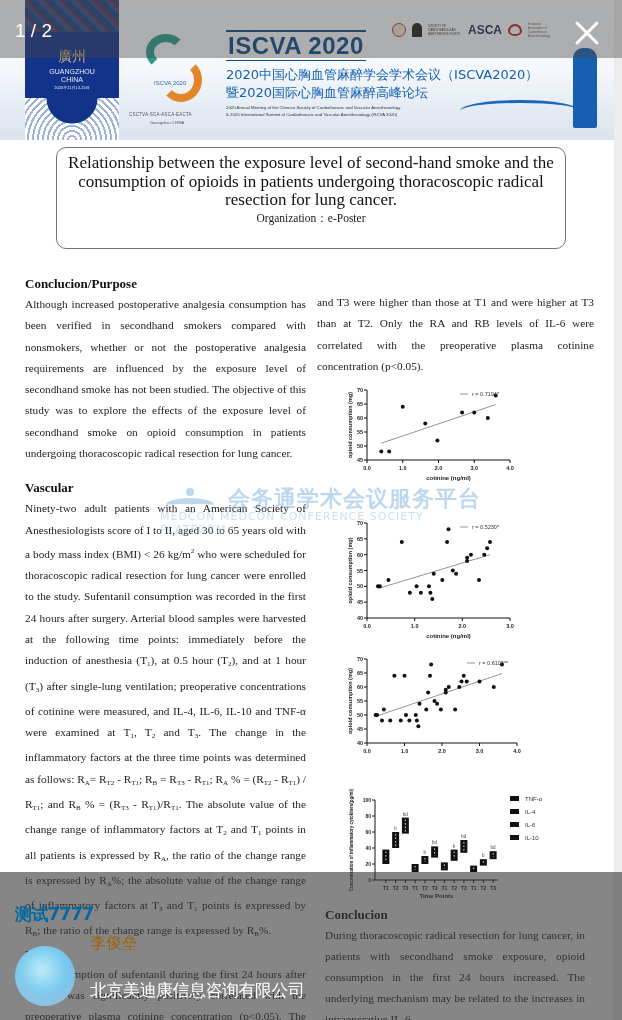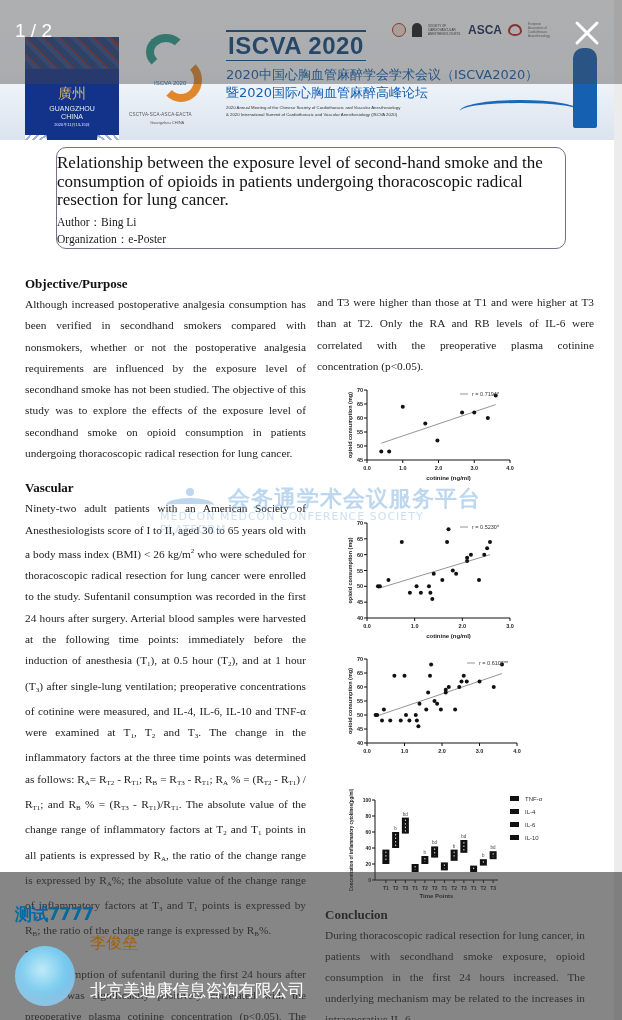--- a/index.html
+++ b/index.html
@@ -6,21 +6,21 @@
   html, body { width: 622px; height: 1020px; overflow: hidden; background: #f2f2f2; }
   body { position: relative; font-family: "Liberation Serif", serif; color: #1a1a1a; }
 
   .page { position: absolute; left: 0; top: 0; width: 614px; height: 1020px; background: #fff; overflow: hidden; }
   .right-strip { position: absolute; left: 614px; top: 0; width: 8px; height: 1020px; background: #ececec; }
 
   
   .banner { position: absolute; left: 0; top: 0; width: 614px; height: 140px; background: linear-gradient(180deg, #fbfcfe 0%, #eef3f9 100%); overflow: hidden; }
   .banner .mountains { position: absolute; left: 0; right: 0; bottom: 0; height: 70px;
     background: linear-gradient(180deg, rgba(200,212,228,0) 0%, rgba(200,212,228,0.5) 100%); }
-  .gz-card { position: absolute; left: 25px; top: 0; width: 94px; height: 140px; background: #13328a; overflow: hidden; margin-top: 37px; }
+  .gz-card { position: absolute; left: 25px; top: 0; width: 94px; height: 140px; background: #13328a; overflow: hidden; }
   .gz-card .top-orn { position: absolute; left: 0; top: 0; width: 94px; height: 32px;
     background: repeating-linear-gradient(45deg, #1f3f7a 0 6px, #2c4f8f 6px 10px, #8b2a2a 10px 12px); }
   .gz-card .gz-cn { position: absolute; left: 0; right: 0; top: 48px; text-align: center; color: #d9b66b; font-size: 14px; font-family: "DejaVu Serif", serif; }
   .gz-card .gz-en { position: absolute; left: 0; right: 0; top: 68px; text-align: center; color: #e8ecf4; font-size: 7px; font-family: "Liberation Sans", sans-serif; line-height: 8px; }
   .gz-card .gz-date { position: absolute; left: 0; right: 0; top: 85px; text-align: center; color: #e8ecf4; font-size: 4px; font-family: "Liberation Sans", sans-serif; }
   .gz-card .bottom-orn { position: absolute; left: 0; bottom: 0; width: 94px; height: 42px;
     background: radial-gradient(circle at 50% 0%, #13328a 0 40%, transparent 41%), repeating-radial-gradient(circle at 50% 100%, #ffffff 0 3px, #9fb3d9 3px 5px); }
 
   .logo-s { position: absolute; left: 140px; top: 28px; width: 66px; height: 80px; }
   .logo-s .arc1 { position: absolute; left: 6px; top: 6px; width: 40px; height: 36px; border: 8px solid #2a9a8a; border-right-color: transparent; border-bottom-color: transparent; border-radius: 50%; }
@@ -39,21 +39,21 @@
   .sponsors .s2 { width: 10px; height: 14px; background: #222; border-radius: 5px 5px 0 0; }
   .sponsors .s2t { font-size: 3px; color: #333; width: 34px; line-height: 4px; }
   .sponsors .s3 { font-size: 12px; font-weight: bold; color: #1a2a5a; }
   .sponsors .s4 { width: 14px; height: 12px; border: 2px solid #b22; border-radius: 50% 50% 50% 50% / 60% 60% 40% 40%; }
   .sponsors .s4t { font-size: 3px; color: #666; width: 28px; line-height: 4px; }
   .tower { position: absolute; left: 555px; top: 48px; width: 50px; height: 82px; }
   .tower .statue { position: absolute; right: 8px; top: 0; width: 24px; height: 80px; background: #1560b0; border-radius: 10px 10px 2px 2px; }
   .tower .bridge { position: absolute; left: -95px; bottom: 8px; width: 120px; height: 22px; border-top: 3px solid #1a68b8; border-radius: 50% 50% 0 0; }
 
   
-  .title-box { position: absolute; left: 56px; top: 147px; width: 510px; height: 102px; border: 1.5px solid #7c6b8f; border-radius: 10px; padding-top: 6px; }
+  .title-box { position: absolute; left: 56px; top: 147px; width: 510px; height: 102px; border: 1.5px solid #7c6b8f; border-radius: 10px; text-align: center; padding-top: 6px; }
   .title-box .t { font-size: 17px; line-height: 18.5px; color: #111; }
   .title-box .author, .title-box .org { font-size: 11.5px; line-height: 17px; }
   .title-box .author { margin-top: 4px; }
 
   
   .col-left { position: absolute; left: 25px; top: 274px; width: 281px; }
   .col-right { position: absolute; left: 317px; top: 292px; width: 277px; }
   h2 { font-size: 13px; font-weight: bold; color: #111; line-height: 20px; }
   .para { font-size: 11.3px; line-height: 21.3px; text-align: justify; color: #222; }
   .methods-h { margin-top: 14px; }
@@ -67,21 +67,21 @@
 
   
   .watermark { position: absolute; left: 160px; top: 484px; width: 330px; height: 50px; pointer-events: none; opacity: 0.45; }
   .watermark .wm-cn { position: absolute; left: 68px; top: 0; font-family: "DejaVu Sans", sans-serif; font-size: 22px; color: #6ea8dc; font-weight: bold; letter-spacing: 1px; }
   .watermark .wm-en { position: absolute; left: 0; top: 26px; font-family: "DejaVu Sans", sans-serif; font-size: 11px; color: #8fb9e0; letter-spacing: 1px; }
   .watermark .wm-logo { position: absolute; left: 0; top: 4px; width: 60px; height: 24px; }
   .watermark .wm-logo .dot { position: absolute; left: 26px; top: 0; width: 8px; height: 8px; border-radius: 50%; background: #6ea8dc; }
   .watermark .wm-logo .m { position: absolute; left: 6px; top: 10px; width: 48px; height: 14px; border-top: 6px solid #6ea8dc; border-radius: 50% 50% 0 0; }
 
   
-  .top-overlay { position: absolute; left: 0; top: 0; width: 622px; height: 84px; background: rgba(70,70,70,0.42); }
+  .top-overlay { position: absolute; left: 0; top: 0; width: 622px; height: 58px; background: rgba(70,70,70,0.42); }
   .counter { position: absolute; left: 15px; top: 20px; font-family: "Liberation Sans", sans-serif; font-size: 19px; color: #fff; letter-spacing: 0; }
   .close-btn { position: absolute; left: 570px; top: 16px; width: 34px; height: 34px; cursor: pointer; }
   .close-btn svg { display: block; }
   .bottom-overlay { position: absolute; left: 0; top: 872px; width: 622px; height: 148px; background: rgba(60,60,60,0.62); }
   .bo-title { position: absolute; left: 15px; top: 31px; font-family: "DejaVu Sans", sans-serif; font-weight: bold; font-size: 17px; color: #0369a1; letter-spacing: -0.5px; }
   .avatar { position: absolute; left: 15px; top: 74px; width: 60px; height: 60px; border-radius: 50%;
     background: radial-gradient(circle at 45% 40%, #bfeaf7 0%, #7ccdf0 45%, #4aa9e6 100%); box-shadow: inset 0 -8px 12px rgba(180,200,220,0.6); }
   .user-name { position: absolute; left: 90px; top: 61px; font-family: "DejaVu Sans", sans-serif; font-size: 16px; color: #a16207; }
   .company { position: absolute; left: 90px; top: 107px; font-family: "DejaVu Sans", sans-serif; font-size: 17px; color: #fff; white-space: nowrap; letter-spacing: -0.5px; }
 </style>
@@ -127,26 +127,25 @@
     </div>
 
     <div class="tower">
       <div class="bridge"></div>
       <div class="statue"></div>
     </div>
   </div>
 
   <div class="title-box">
     <div class="t">Relationship between the exposure level of second-hand smoke and the consumption of opioids in patients undergoing thoracoscopic radical resection for lung cancer.</div>
-    <div class="author">Author：Bing Li</div>
     <div class="org">Organization：e-Poster</div>
   </div>
 
   <div class="col-left">
-    <h2>Objective/Purpose</h2>
+    <h2>Conclucion/Purpose</h2>
     <p class="para">Although increased postoperative analgesia consumption has been verified in secondhand smokers compared with nonsmokers, whether or not the postoperative analgesia requirements are influenced by the exposure level of secondhand smoke has not been studied. The objective of this study was to explore the effects of the exposure level of secondhand smoke on opioid consumption in patients undergoing thoracoscopic radical resection for lung cancer.</p>
 
     <h2 class="methods-h">Vascular</h2>
     <p class="para"><span>Ninety-two adult patients with an American Society of Anesthesiologists score of I to II, aged 30 to 65 years old with a body mass index (BMI) &lt; 26 kg/m</span><sup>2</sup><span> who were scheduled for thoracoscopic radical resection for lung cancer were enrolled to the study. Sufentanil consumption was recorded in the first 24 hours after surgery. Arterial blood samples were harvested at the following time points: immediately before the induction of anesthesia (T</span><sub>1</sub><span>), at 0.5 hour (T</span><sub>2</sub><span>), and at 1 hour (T</span><sub>3</sub><span>) after single-lung ventilation; preoperative concentrations of cotinine were measured, and IL-4, IL-6, IL-10 and TNF-α were examined at T</span><sub>1</sub><span>, T</span><sub>2</sub><span> and T</span><sub>3</sub><span>. The change in the inflammatory factors at the three time points was determined as follows: R</span><sub>A</sub><span>= R</span><sub>T2</sub><span> - R</span><sub>T1</sub><span>; R</span><sub>B</sub><span> = R</span><sub>T3</sub><span> - R</span><sub>T1</sub><span>; R</span><sub>A</sub><span> % = (R</span><sub>T2</sub><span> - R</span><sub>T1</sub><span>) / R</span><sub>T1</sub><span>; and R</span><sub>B</sub><span> % = (R</span><sub>T3</sub><span> - R</span><sub>T1</sub><span>)/R</span><sub>T1</sub><span>. The absolute value of the change range of inflammatory factors at T</span><sub>2</sub><span> and T</span><sub>1</sub><span> points in all patients is expressed by R</span><sub>A</sub><span>, the ratio of the change range is expressed by R</span><sub>A</sub><span>%; the absolute value of the change range of inflammatory factors at T</span><sub>3</sub><span> and T</span><sub>1</sub><span> points is expressed by R</span><sub>B</sub><span>; the ratio of the change range is expressed by R</span><sub>B</sub><span>%.</span></p>
 
     <div class="results-h">Results</div>
     <p class="para">The consumption of sufentanil during the first 24 hours after surgery was significantly positively correlated with the preoperative plasma cotinine concentration (p&lt;0.05). The concentrations of IL-4, IL-6, IL-10 and TNF-α at T2</p>
   </div>
 
   <div class="col-right">

